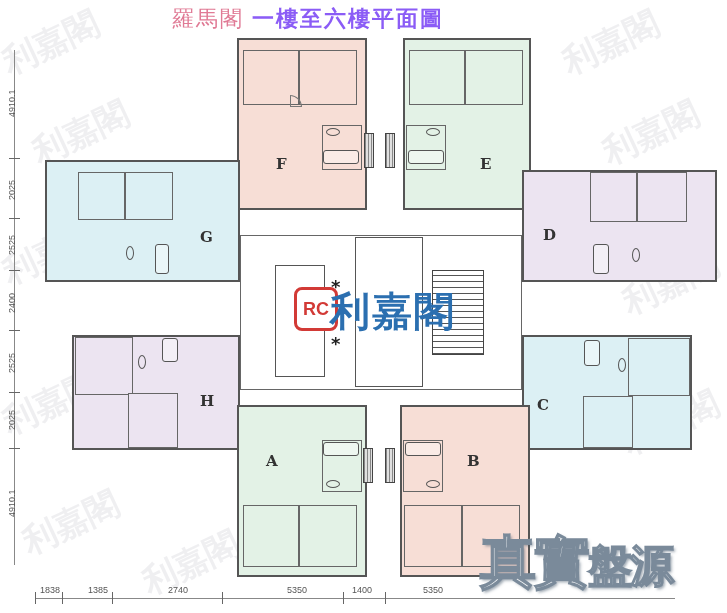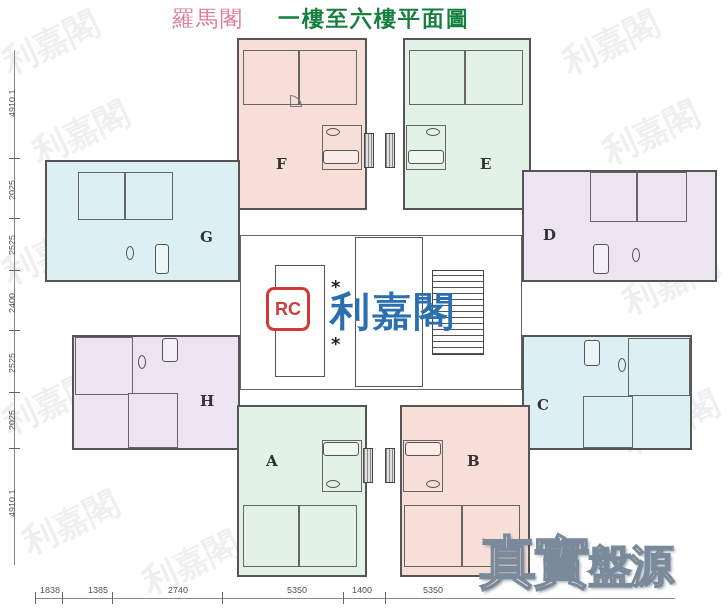--- a/index.html
+++ b/index.html
@@ -2,40 +2,40 @@
 <html><head>
 <meta charset="utf-8">
 <style>
   html, body { margin:0; padding:0; }
   body { width:727px; height:613px; background:#ffffff; position:relative; overflow:hidden;
          font-family:"DejaVu Sans", sans-serif; }
   .wm { position:absolute; color:rgba(180,180,190,0.22); font-size:34px; font-weight:bold;
         transform:rotate(-25deg); white-space:nowrap; font-family:"DejaVu Serif", serif; pointer-events:none; }
   .title { position:absolute; top:4px; left:172px; font-size:22px; color:#e07a95;
            font-family:"DejaVu Serif", serif; letter-spacing:2px; white-space:nowrap; }
-  .title .sub { color:#15803d; font-weight:bold; margin-left:34px; }
+  .title .sub { color:#8b5cf6; font-weight:bold; margin-left:8px; }
   .dimv { position:absolute; left:14px; width:1px; background:#888; }
   .dimlabel-v { position:absolute; left:0px; width:24px; font-size:9px; color:#555;
                 transform:rotate(-90deg); text-align:center; white-space:nowrap; font-family:"Liberation Sans", sans-serif; }
   .tick-v { position:absolute; left:9px; width:11px; height:1px; background:#666; }
   .dimh { position:absolute; top:598px; height:1px; background:#888; }
   .dimlabel-h { position:absolute; top:585px; font-size:9px; color:#555; font-family:"Liberation Sans", sans-serif; }
   .tick-h { position:absolute; top:592px; width:1px; height:12px; background:#666; }
   .unit { position:absolute; border:2px solid #555; box-sizing:border-box; }
   .room { position:absolute; border:1.5px solid #666; box-sizing:border-box; }
   .label { position:absolute; font-size:15px; font-weight:bold; color:#333; font-family:"DejaVu Serif", serif; }
   .door { position:absolute; border:1px solid #777; border-radius:0 100% 0 0; box-sizing:border-box; background:transparent; }
   .bath { position:absolute; border:1.2px solid #555; border-radius:3px; box-sizing:border-box; background:rgba(255,255,255,0.4); }
   .wc { position:absolute; border:1.2px solid #555; border-radius:50%; box-sizing:border-box; }
   .lift { position:absolute; border:1.5px solid #444; box-sizing:border-box;
           background:repeating-linear-gradient(90deg,#888 0 1px,#e0e0e0 1px 3px); }
   .core { position:absolute; border:1.5px solid #555; box-sizing:border-box; background:#fff; }
   .stairs { position:absolute; border:1.5px solid #444; box-sizing:border-box;
             background:repeating-linear-gradient(0deg,#555 0 1px,#fff 1px 6px); }
-  .logo { position:absolute; left:266px; top:287px; width:44px; height:44px; border:3px solid #d23a36;
+  .logo { position:absolute; left:294px; top:287px; width:44px; height:44px; border:3px solid #d23a36;
           border-radius:8px; box-sizing:border-box; color:#d23a36; font-weight:bold; font-size:18px;
           display:flex; align-items:center; justify-content:center; background:#fff; font-family:"Liberation Sans", sans-serif; }
   .brand { position:absolute; left:330px; top:284px; font-size:40px; font-weight:bold; color:#2b6fb0;
            font-family:"DejaVu Serif", serif; letter-spacing:2px; }
   .star { position:absolute; font-size:18px; color:#222; font-weight:bold; }
   .stamp { position:absolute; left:480px; top:525px; font-size:56px; font-weight:bold; color:#f4f6f8;
            -webkit-text-stroke:1.5px #7a8a9a; letter-spacing:-2px; font-family:"DejaVu Sans", sans-serif;
            text-shadow:2px 2px 3px rgba(60,80,100,0.5); white-space:nowrap; }
   .stamp .small { font-size:44px; }
   .corr { position:absolute; border:1.5px solid #666; box-sizing:border-box; background:#fff; }

